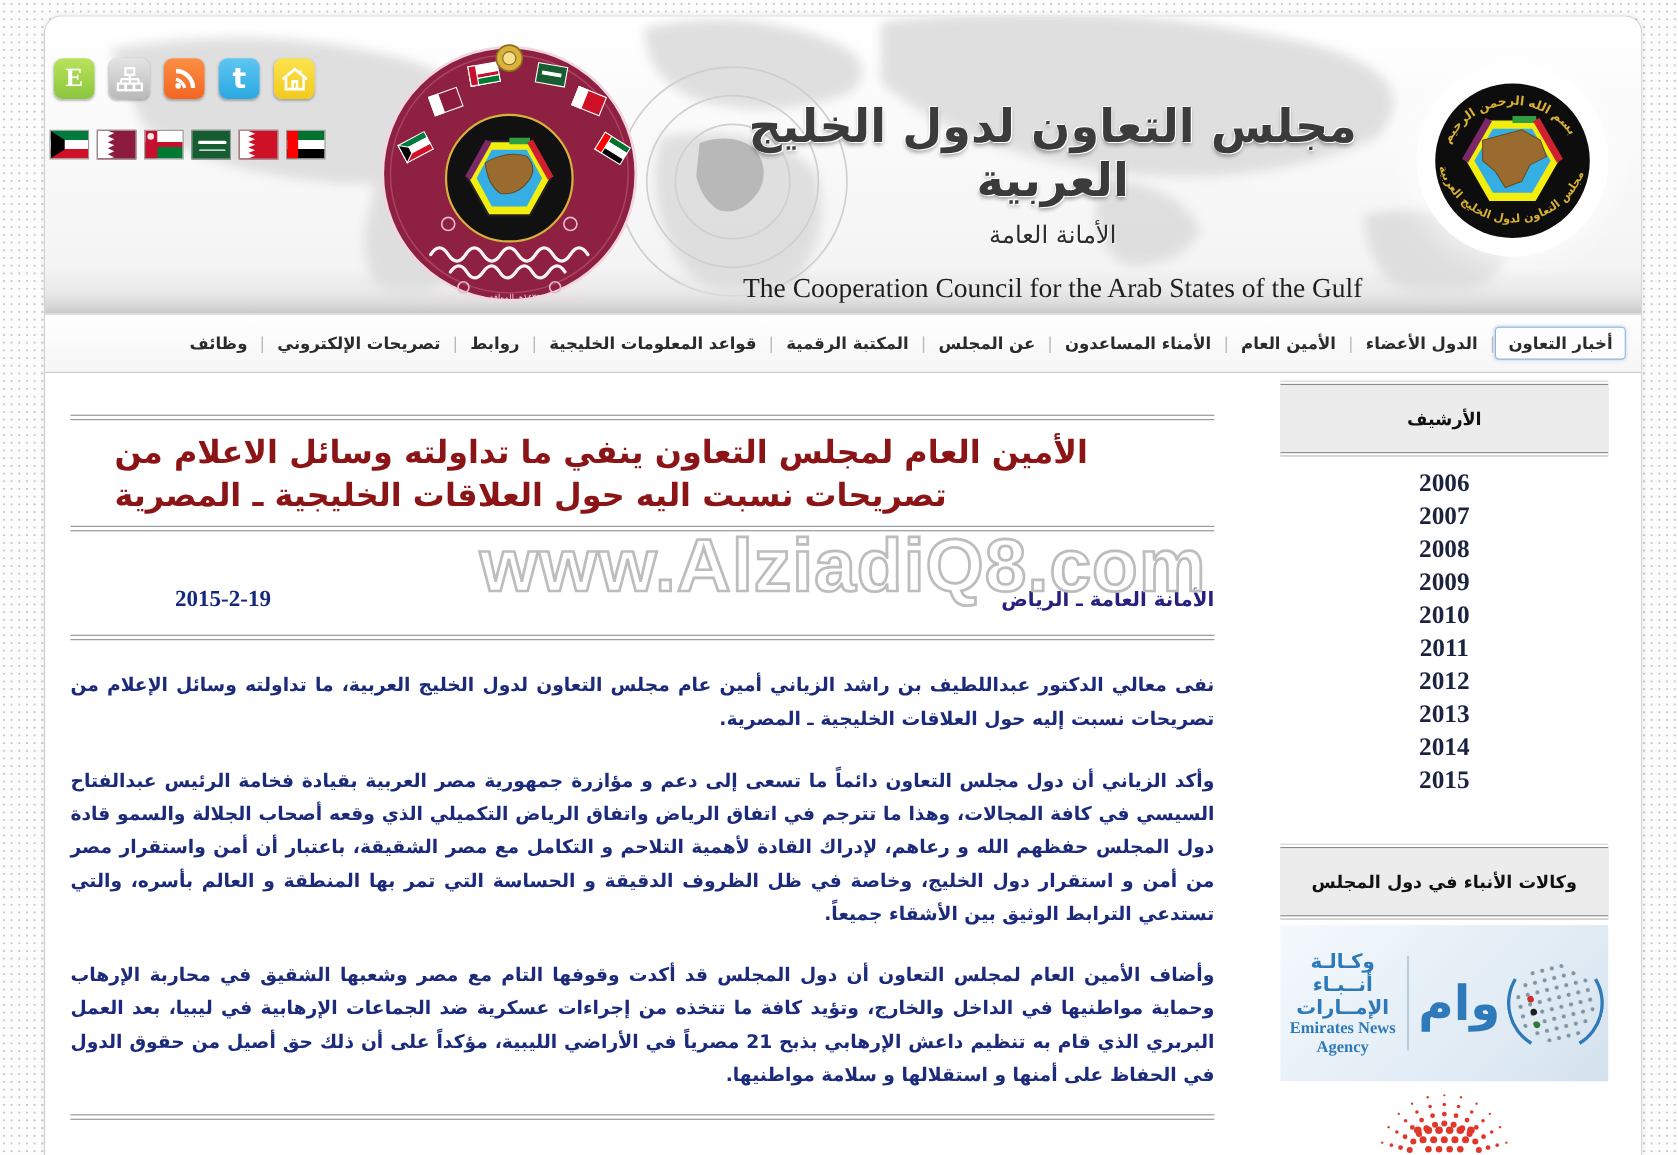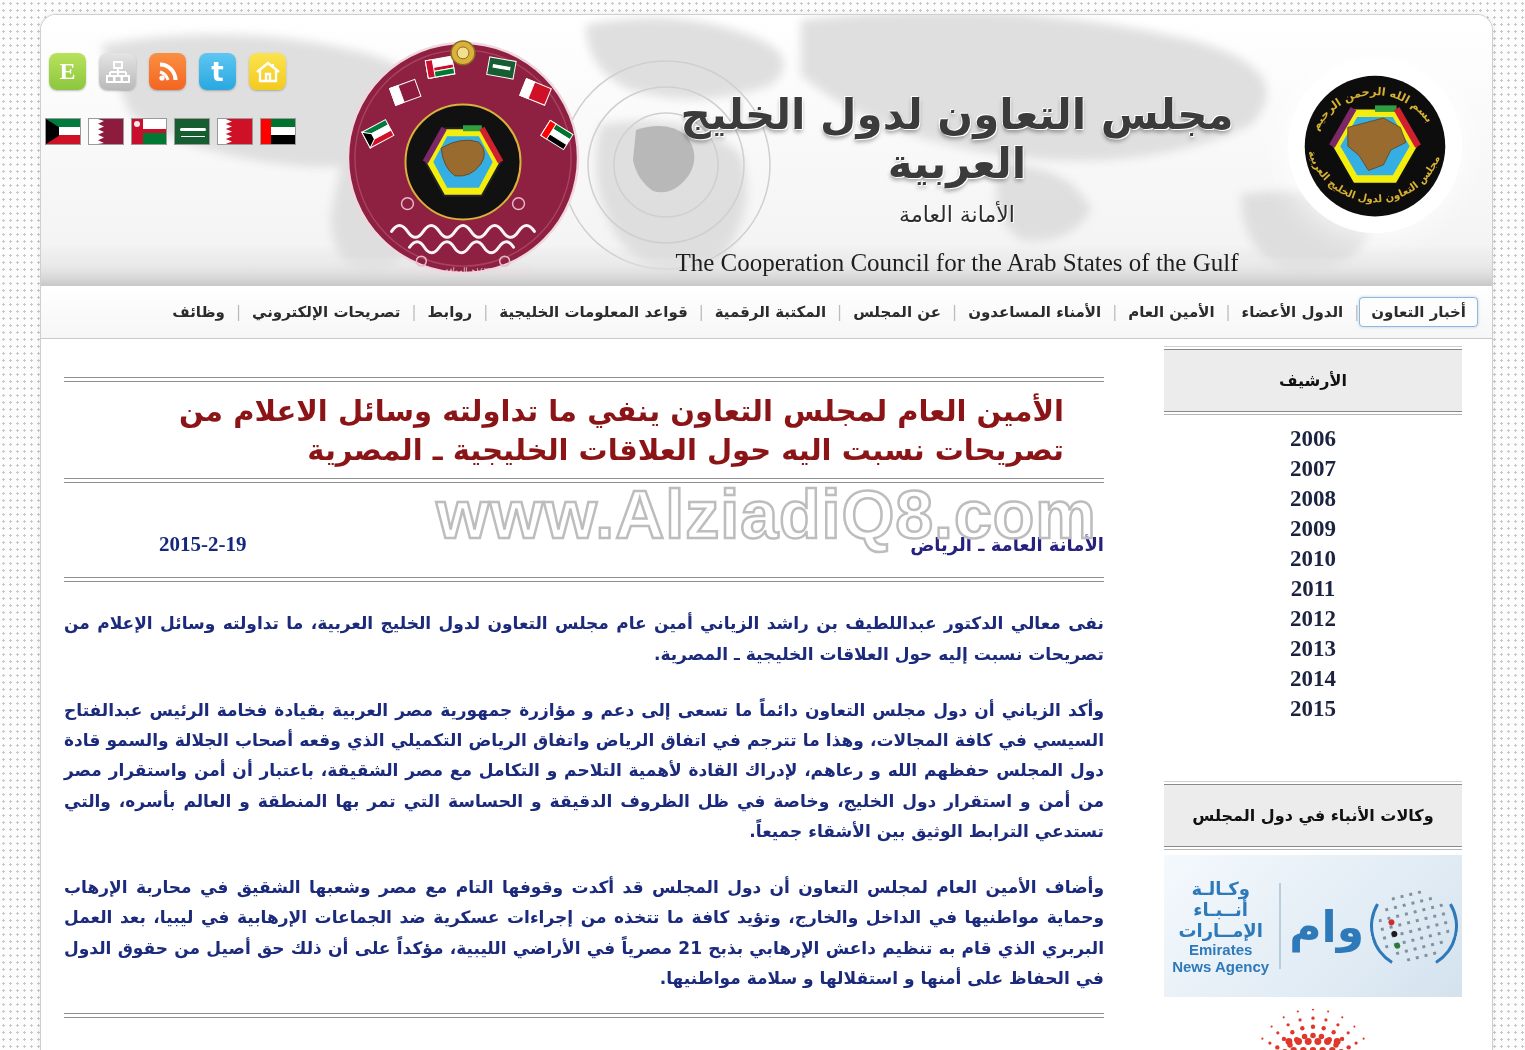--- a/index.html
+++ b/index.html
@@ -59,54 +59,54 @@
          background:linear-gradient(#ffffff,#f6f6f6); border-top:1px solid #c9c9c9; border-bottom:1px solid #c9c9c9;
          font-size:15px; font-weight:bold; color:#2b2b2b; }
   .nav a { color:#2b2b2b; text-decoration:none; padding:5px 11px; white-space:nowrap; cursor:pointer; }
   .nav a.active { border:1px solid #8fb7dd; border-radius:4px; background:#fdfdfd; box-shadow:0 0 3px rgba(120,160,210,.5); }
   .nav .sep { color:#bbb; font-weight:normal; }
   
   .content { direction:rtl; display:flex; padding:0 30px 0 22px; gap:60px; position:relative; }
   .main { width:1040px; position:relative; }
   .rule2 { height:5px; border-top:1px solid #8f8f8f; border-bottom:1px solid #8f8f8f; }
   .r1 { margin-top:38px; } .r2 { margin-top:8px; } .r3 { margin-top:20px; } .r4 { margin-top:20px; }
-  .art-title { font-size:29px; font-weight:bold; color:#8b1417; text-align:right; line-height:1.35;
+  .art-title { font-size:29px; font-weight:bold; color:#8b1417; text-align:left; line-height:1.35;
                max-width:960px; margin:10px auto 0; }
   .dateline { display:flex; justify-content:space-between; align-items:baseline; margin-top:20px; padding-left:95px; }
   .src { font-size:18px; font-weight:bold; color:#26217e; }
   .date { font-family:"Liberation Serif",serif; font-size:21px; font-weight:bold; color:#14297c; direction:ltr;margin-top:29px; }
   .para { font-size:17px; font-weight:bold; color:#1b2a7b; line-height:1.78; text-align:justify; margin-top:26px; }
   .wm { position:absolute; left:50%; transform:translateX(-50%); top:460px; z-index:6; pointer-events:none;
         font-family:"Liberation Sans",sans-serif; font-weight:bold; font-size:68px; letter-spacing:1px;
         color:rgba(255,255,255,.45); -webkit-text-stroke:2.5px #bdbdbd; white-space:nowrap; }
   
   .side { width:298px; padding-top:10px; }
   .side-head { border-top:1px solid #8a8a8a; border-bottom:1px solid #8a8a8a; background:#ececec;
                text-align:center; font-weight:bold; font-size:16px; color:#111; padding:21px 8px;
                box-shadow:0 2px 0 #fff, 0 3px 0 #b5b5b5, 0 -2px 0 #fff, 0 -3px 0 #cfcfcf; }
   .years { margin-top:12px; text-align:center; }
   .year { font-family:"Liberation Serif",serif; font-size:23px; font-weight:bold; color:#1c2340;
           line-height:30px; cursor:pointer; }
-  .agencies-head { margin-top:60px;text-align:center; }
+  .agencies-head { margin-top:46px;text-align:center; }
   .wam { margin-top:8px; height:142px; background:linear-gradient(135deg,#f4f9fd,#dfeaf3 70%,#d3e2ee);
          display:flex; direction:rtl; align-items:center; padding:0 6px; gap:8px; cursor:pointer; overflow:hidden; }
   .wam-globe { position:relative; width:84px; height:84px; flex:0 0 auto; }
   .wam-globe .dots { position:absolute; inset:6px; border-radius:50%;
          background-image:radial-gradient(#7f93a3 1.7px, transparent 2px); background-size:9px 9px;
          transform:rotate(-14deg); }
   .wam-globe .dots::after { content:""; position:absolute; left:12px; top:24px; width:6px; height:6px; border-radius:50%;
          background:#cf2e2e; box-shadow:0 12px 0 #1d1d1d, 0 24px 0 #2d7a38; }
   .wam-globe .arc { position:absolute; inset:-2px; border:3px solid transparent; border-radius:50%; }
   .wam-globe .arc.l { border-right-color:#2e79b9; transform:rotate(14deg); }
   .wam-globe .arc.r { border-left-color:#2e79b9; transform:rotate(-14deg); }
   .wam-mark { font-size:44px; font-weight:bold; color:#2e79b9; flex:0 0 auto; }
   .wam-div { width:2px; height:86px; background:#b9cedd; flex:0 0 auto; }
   .wam-names { text-align:center; flex:1; }
   .wam-ar { font-size:18px; font-weight:bold; color:#2e79b9; }
-  .wam-en { font-size:15px; font-weight:bold; color:#2e79b9; margin-top:0; font-family:Liberation Sans, sans-serif; }
+  .wam-en { font-size:15px; font-weight:bold; color:#2e79b9; margin-top:0; font-family:Liberation Serif, serif; }
   .spa { margin-top:12px; text-align:center; cursor:pointer; }
 </style>
 </head>
 <body>
 
 <div class="page">
 
   <div class="hdr">
     <svg class="map" viewBox="0 0 1453 270" width="1453" height="270">
       <defs>

